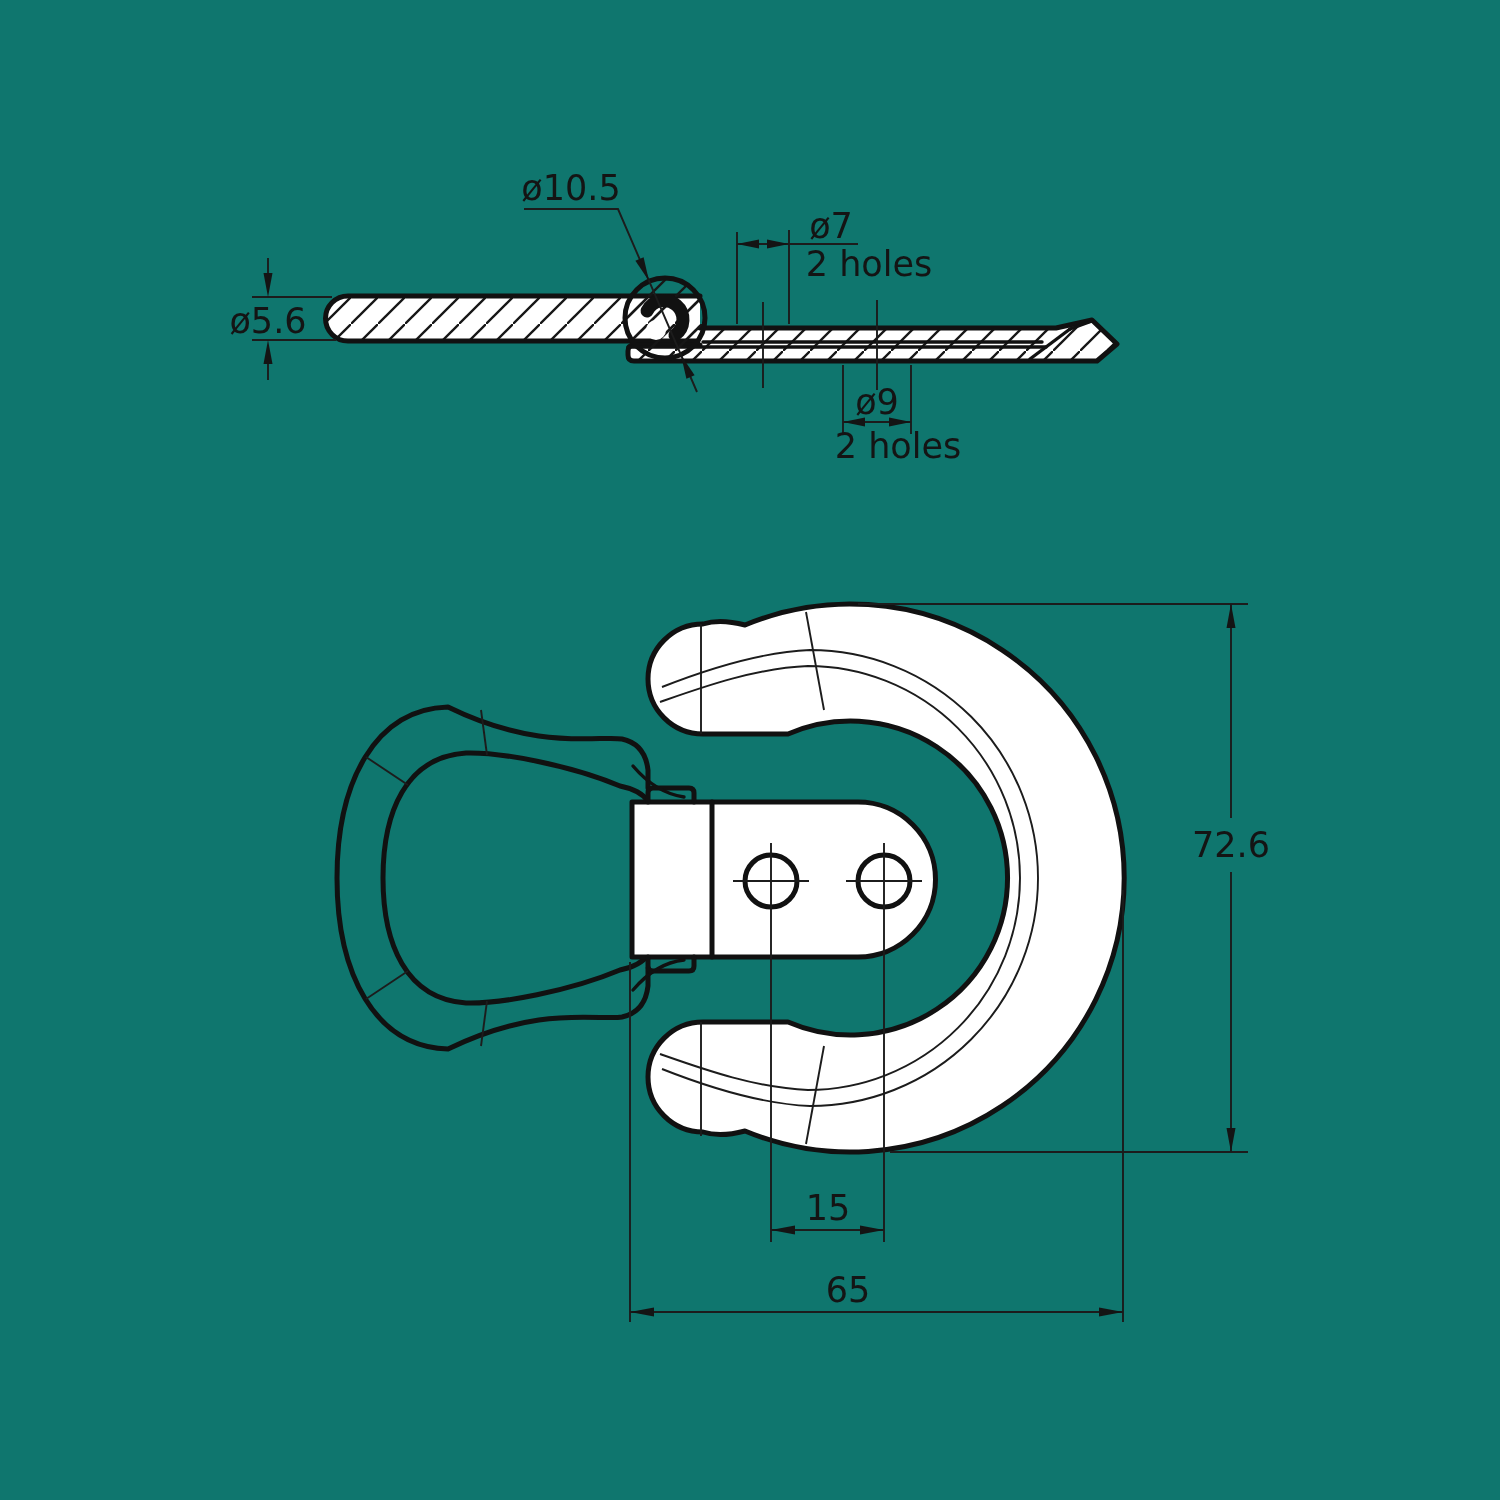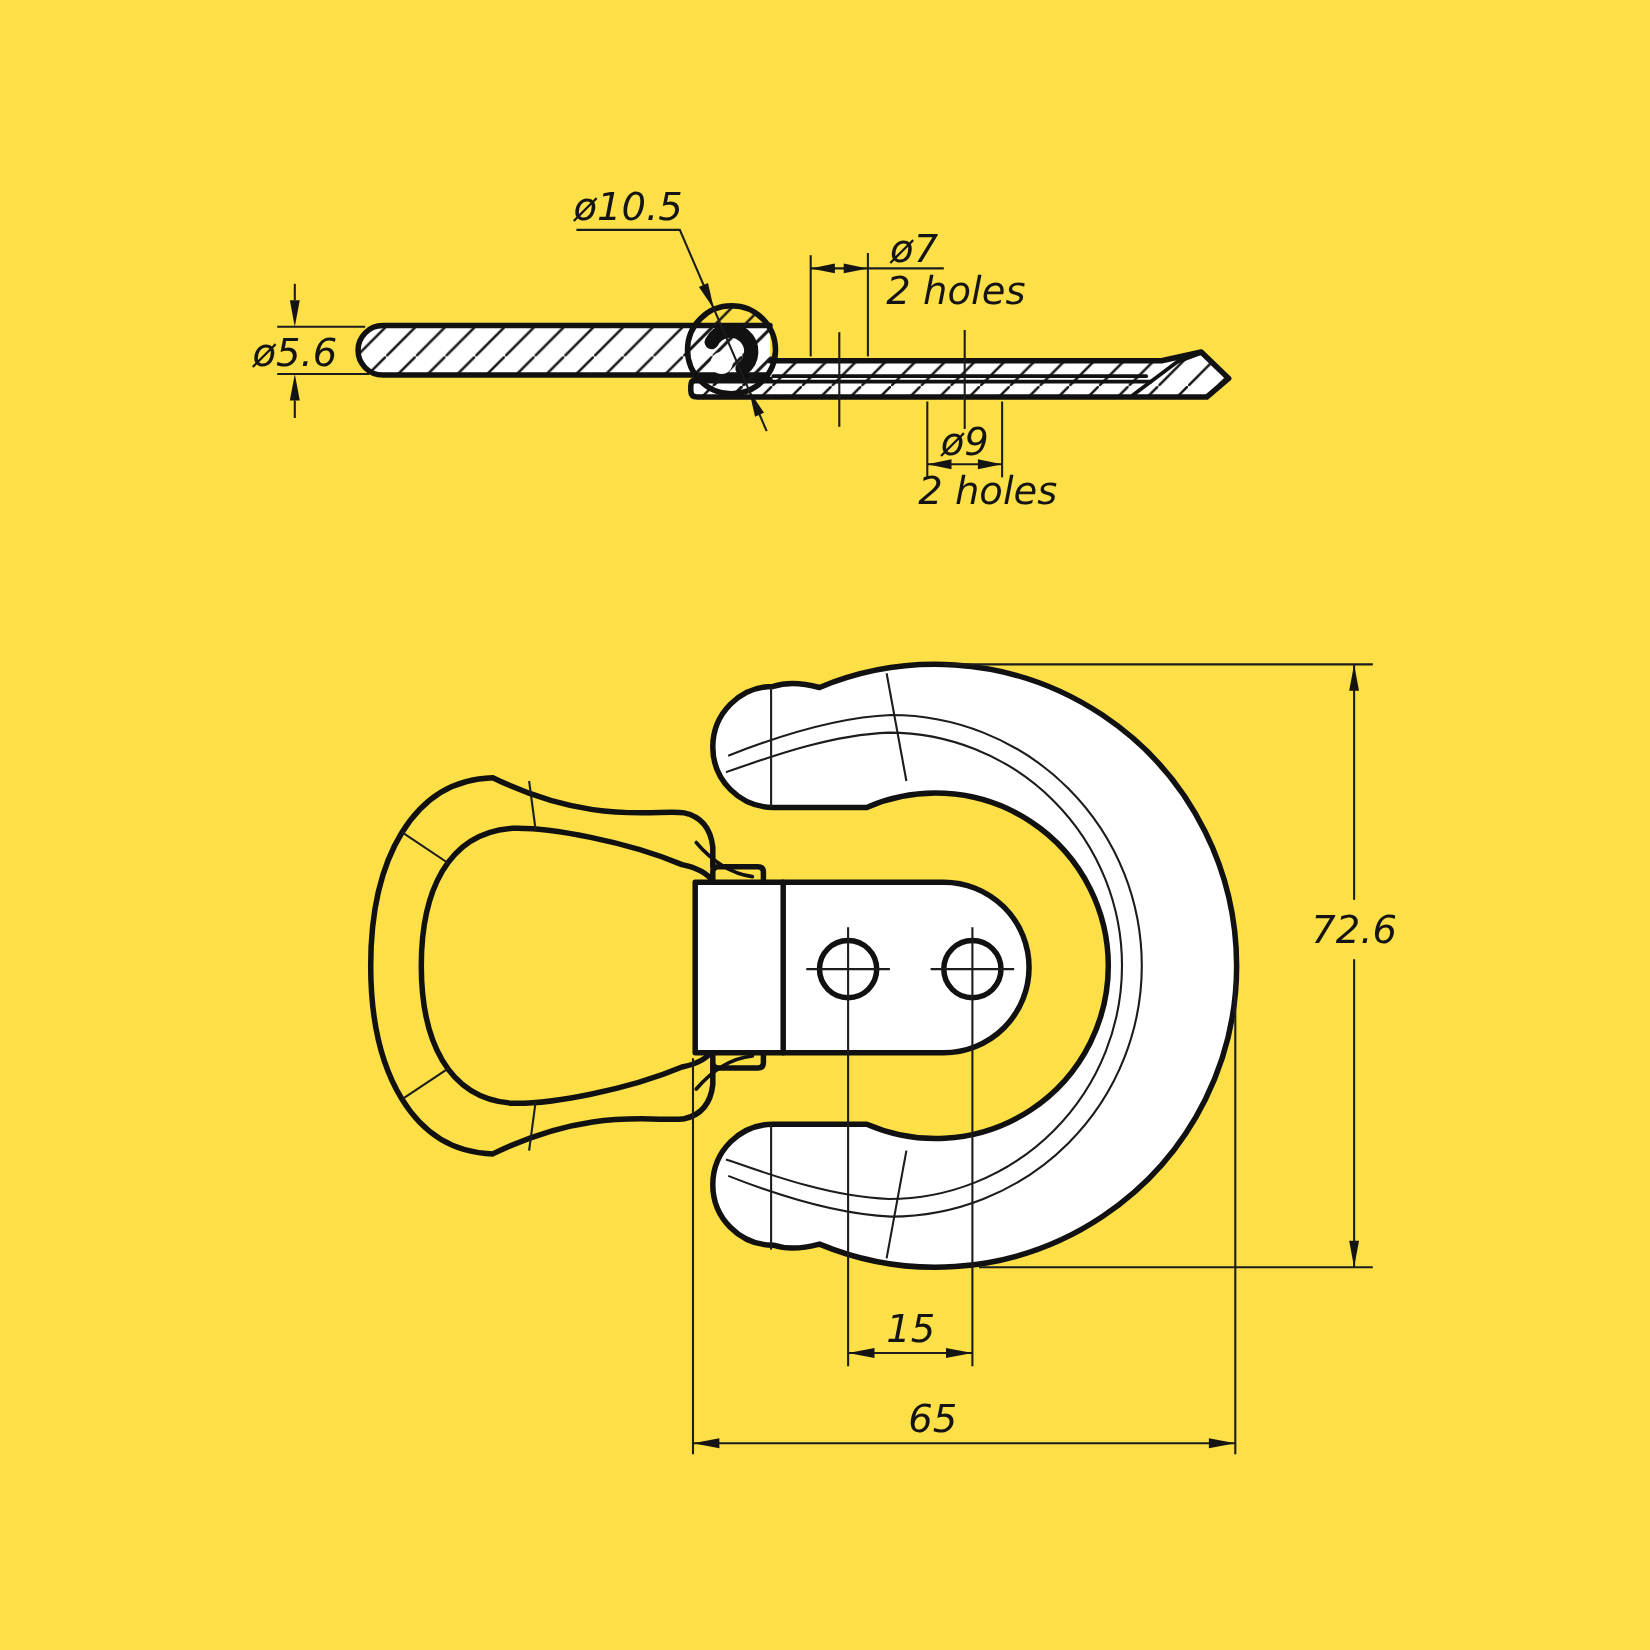--- a/index.html
+++ b/index.html
@@ -1,19 +1,18 @@
 <!DOCTYPE html>
 <html><head>
 <meta charset="utf-8">
 <style>
   html,body{margin:0;padding:0;background:#fff;}
   .sheet{
-    width:1500px;height:1500px;background:#fde047;position:relative;
+    width:1500px;height:1500px;background:#0f766e;position:relative;
     font-family:"DejaVu Sans","Liberation Sans",sans-serif;
-    font-style:italic;
   }
   svg{display:block;}
   text{
     font-family:"DejaVu Sans","Liberation Sans",sans-serif;
     fill:#141414;font-size:35px;
   }
   .thick{stroke:#111;stroke-width:5;fill:none;stroke-linecap:round;stroke-linejoin:round;}
   .med{stroke:#111;stroke-width:3.4;fill:none;stroke-linecap:round;}
   .thin{stroke:#1c1c1c;stroke-width:1.9;fill:none;stroke-linecap:butt;}
   .dim{stroke:#1c1c1c;stroke-width:1.9;fill:none;}

